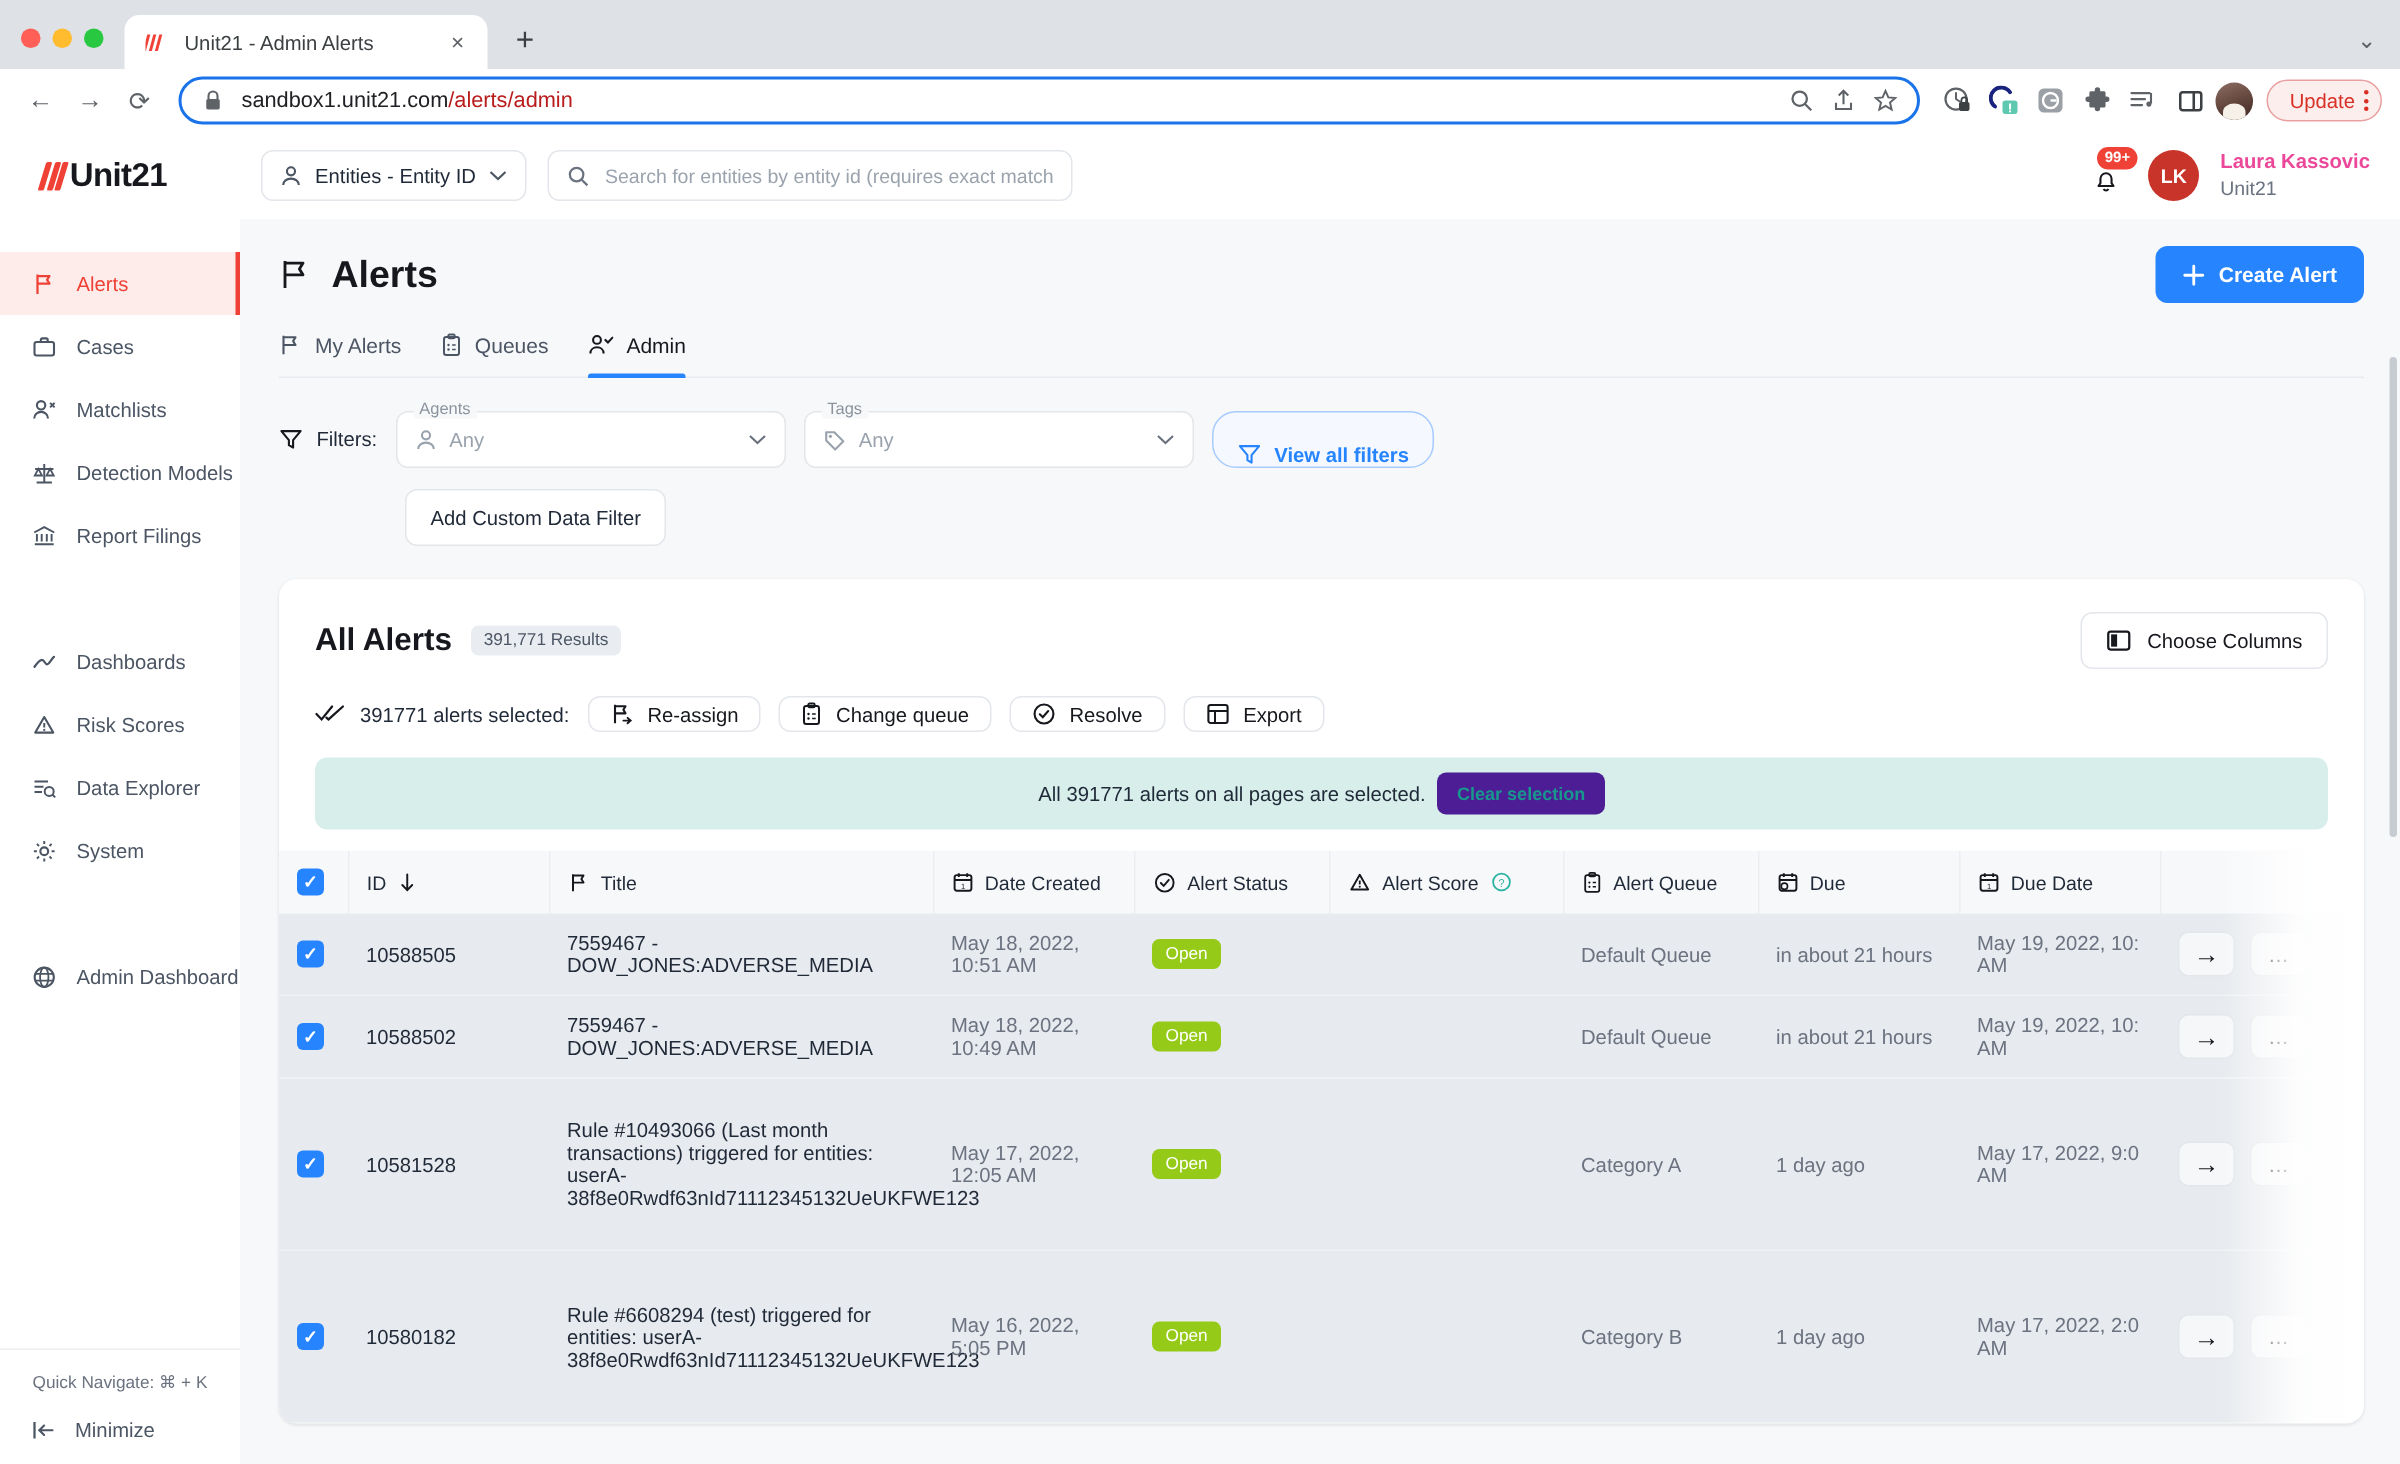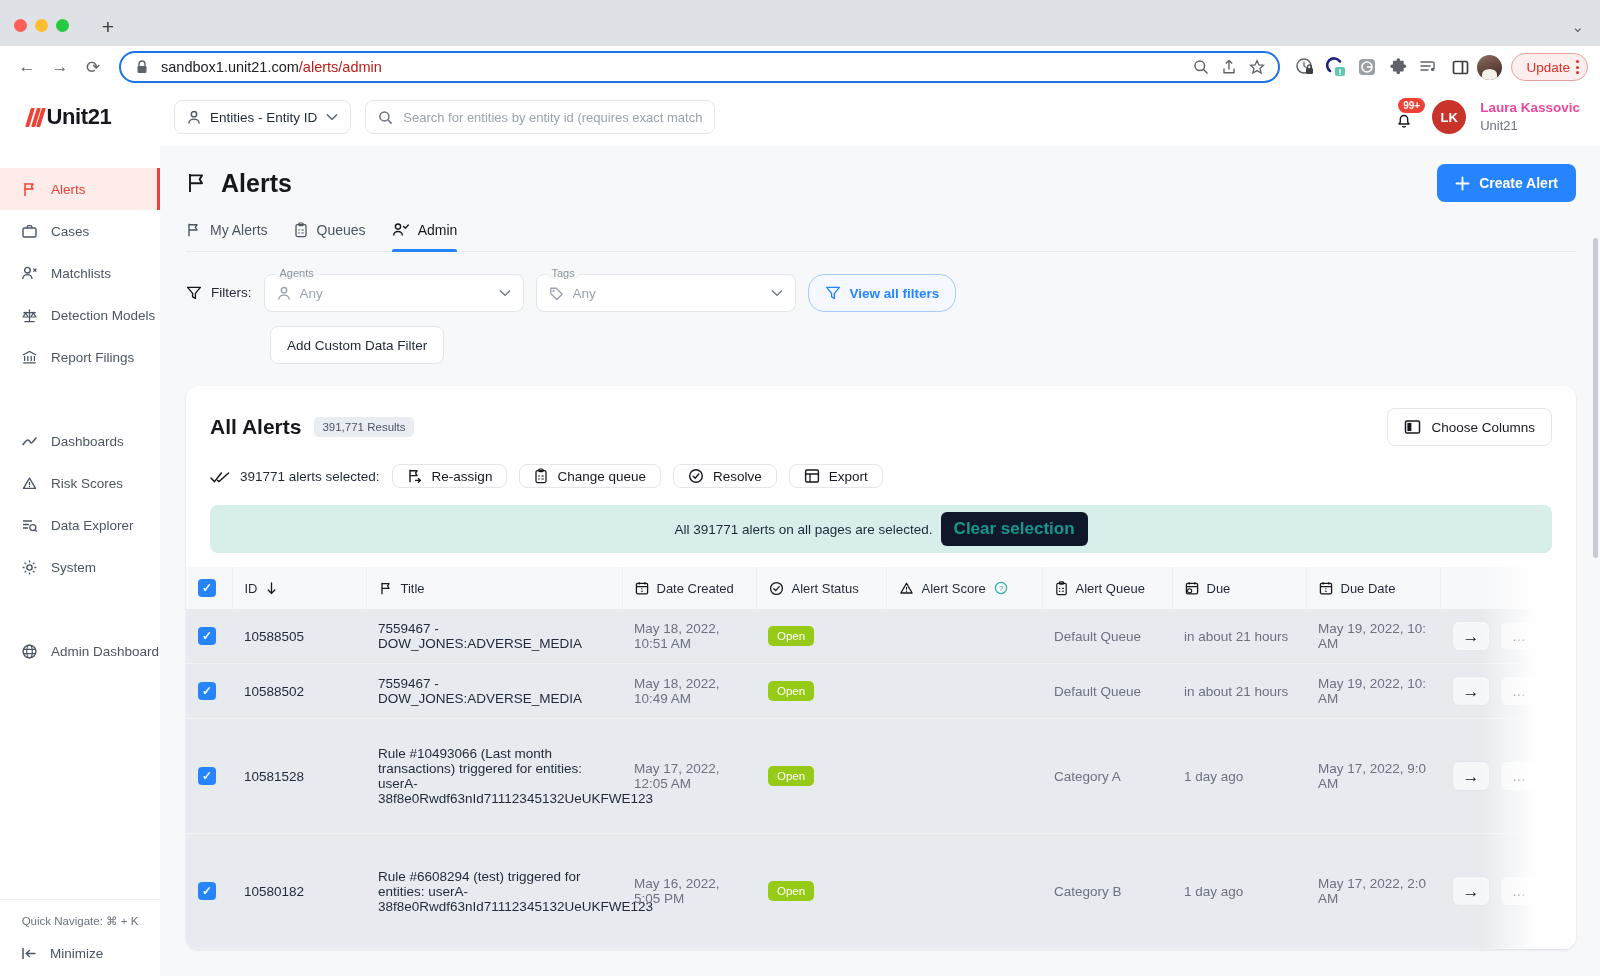--- a/index.html
+++ b/index.html
@@ -179,21 +179,21 @@
     gap: 9px; position: relative;
   }
   .field-label {
     position: absolute; top: -8px; left: 11px; background: #f7f8fa;
     padding: 0 4px; font-size: 11px; color: #8b949e;
   }
   .field-val { font-size: 13.5px; color: #9aa3ad; flex: 1; }
   .btn-outline-blue {
     height: 38px; border: 1px solid #a7cbff; border-radius: 16px; background: #f5f9ff;
     color: #2684ff; font-size: 13.5px; font-weight: bold; display: flex;
-    align-items: center; gap: 9px; padding: 0 16px;
+    align-items: flex-end; gap: 9px; padding: 0 16px;
   }
   .btn-plain {
     margin-top: 14px; margin-left: 84px; height: 38px; border: 1px solid #e3e6ea;
     border-radius: 8px; background: #fff; font-size: 13.5px; color: #1f2937;
     display: inline-flex; align-items: center; padding: 0 16px;
   }
 
   
   .card {
     margin-top: 22px; background: #fff; border-radius: 12px;
@@ -205,33 +205,33 @@
   .pill-count {
     margin-left: 13px; background: #e9edf2; color: #4b5563; font-size: 11.5px;
     border-radius: 5px; padding: 4px 8px;
   }
   .btn-choose {
     margin-left: auto; height: 38px; border: 1px solid #e3e6ea; border-radius: 8px;
     background: #fff; font-size: 13.5px; color: #16181d; display: flex;
     align-items: center; gap: 10px; padding: 0 16px;
   }
   .actions-row { display: flex; align-items: center; gap: 12px; padding: 18px 24px 0 24px; }
-  .sel-text { font-size: 13.5px; color: #1f2937; display: flex; align-items: flex-end; gap: 10px; }
+  .sel-text { font-size: 13.5px; color: #1f2937; display: flex; align-items: flex-start; gap: 10px; }
   .btn-action {
     height: 24px; border: 1px solid #e3e6ea; border-radius: 8px; background: #fff;
     font-size: 13.5px; color: #16181d; display: flex; align-items: center;
     gap: 9px; padding: 0 14px;
   }
   .banner {
     margin: 17px 24px 0 24px; background: #d7eeeb; border-radius: 8px;
     height: 48px; display: flex; align-items: center; justify-content: center; gap: 8px;
   }
   .banner-text { font-size: 13.5px; color: #1f2937; }
   .banner-btn {
-    background: #0f172a; color: #18978c; font-size: 17px; font-weight: bold;
+    background: #4c1d95; color: #18978c; font-size: 12px; font-weight: bold;
     border-radius: 6px; padding: 7px 13px;
   }
 
   
   .table-wrap { margin-top: 14px; flex: 1; overflow: hidden; position: relative; }
   table { border-collapse: collapse; width: 1400px; table-layout: fixed; }
   thead th {
     background: #f7f8fa; height: 42px; text-align: left; font-weight: normal;
     font-size: 13px; color: #1f2937; padding: 0 12px;
     border-right: 1px solid #eceef1; vertical-align: middle;
@@ -283,20 +283,33 @@
 </style>
 </head>
 <body>
 
 <div class="browser-chrome">
   <div class="tabstrip">
     <div class="traffic">
       <span class="dot r"></span>
       <span class="dot y"></span>
       <span class="dot g"></span>
+    </div>
+    <div class="tab">
+      <span class="tab-favicon">
+        <svg width="17" height="17" viewBox="0 0 17 17">
+          <g fill="#ef4136">
+              <rect x="2" y="3" width="2" height="11" transform="skewX(-15)"></rect>
+              <rect x="6" y="3" width="2" height="11" transform="skewX(-15)"></rect>
+              <rect x="10" y="3" width="2" height="11" transform="skewX(-15)"></rect>
+            </g>
+        </svg>
+      </span>
+      <span class="tab-title">Unit21 - Admin Alerts</span>
+      <span class="tab-close">×</span>
     </div>
     <div class="new-tab">+</div>
     <div class="chevron-right-end">⌄</div>
   </div>
 
   <div class="toolbar">
     <div class="nav-btn">←</div>
     <div class="nav-btn">→</div>
     <div class="nav-btn">⟳</div>
     <div class="omnibox">

